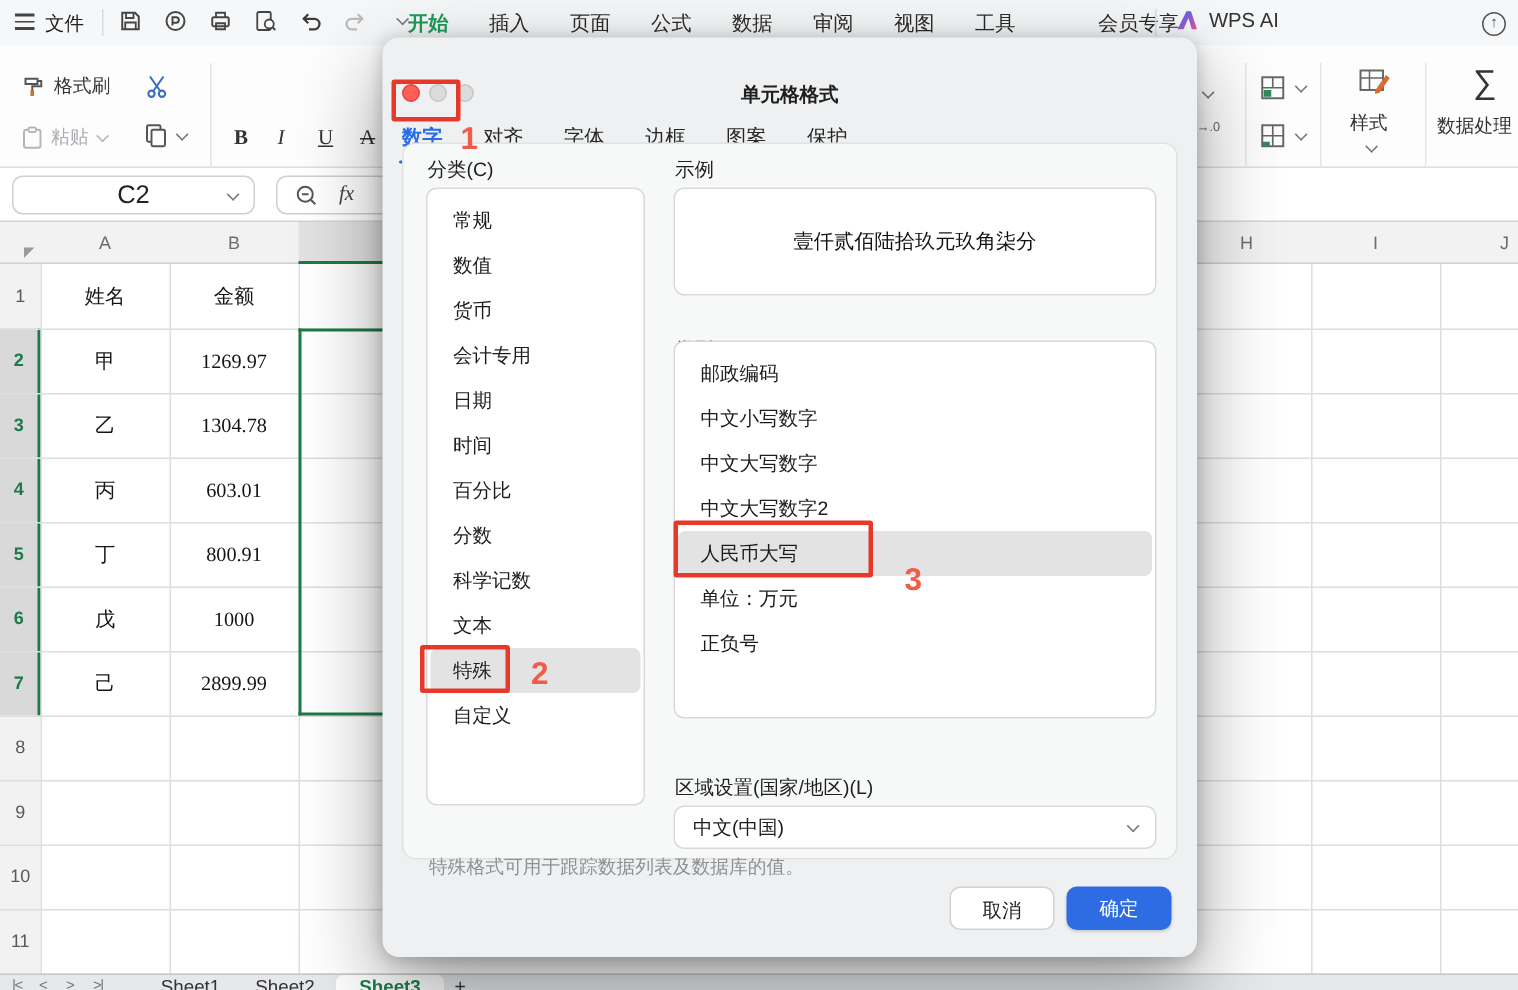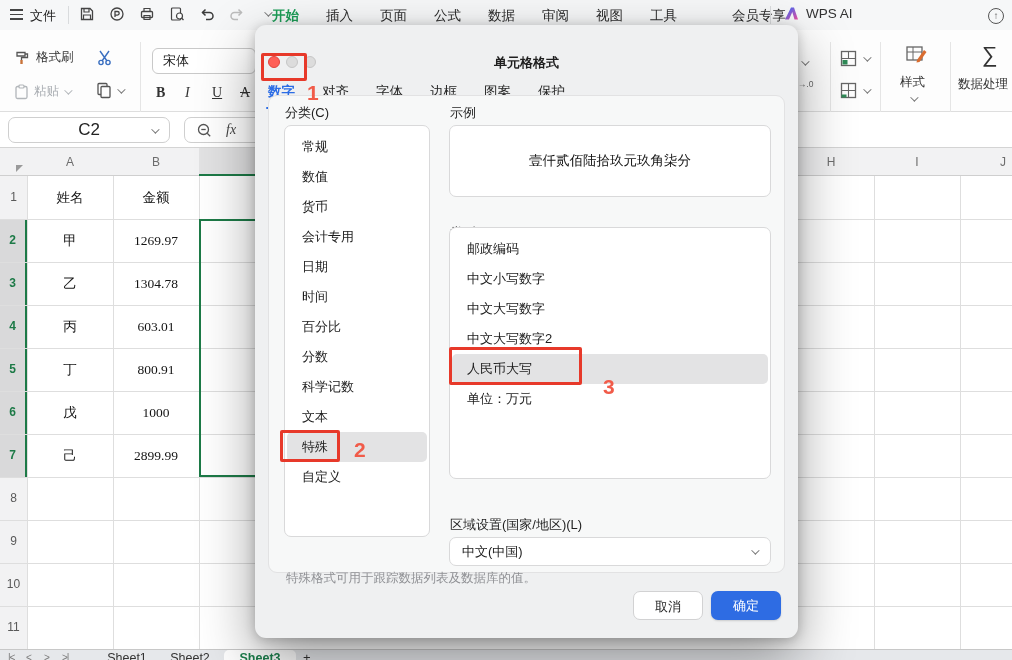--- a/index.html
+++ b/index.html
@@ -199,21 +199,20 @@
           <rect x="5" y="4.5" width="9" height="11" rx="1" fill="#fdfdfd" stroke="#555" stroke-width="1.3"></rect>
         </svg>
       <span class="chev"></span>
     </div>
     <div class="abs expand-arrow" style="left:124px;top:96px;">
       <svg width="9" height="9" viewBox="0 0 9 9">
           <path d="M1 1l6 6M7 3.2V7H3.2" stroke="#8a8a8a" stroke-width="1.2" fill="none"></path>
         </svg>
     </div>
     <div class="vdiv" style="left:140px;top:12px;height:88px;background:#e5e5e5;"></div>
-    <div class="fontbox">宋体</div>
     <span class="abs fmt-glyph" style="left:156px;top:55px;font-weight:700;">B</span>
     <span class="abs fmt-glyph" style="left:185px;top:55px;font-style:italic;">I</span>
     <span class="abs fmt-glyph" style="left:212px;top:55px;text-decoration:underline;">U</span>
     <span class="abs fmt-glyph" style="left:240px;top:55px;text-decoration:line-through;">A</span>
 
     <span class="abs chev" style="left:801px;top:30px;"></span>
     <span class="abs" style="left:786px;top:50px;font-size:8.5px;color:#666;line-height:9px;white-space:pre;">.00→.0</span>
     <span class="abs expand-arrow" style="left:820px;top:96px;">
       <svg width="9" height="9" viewBox="0 0 9 9">
           <path d="M1 1l6 6M7 3.2V7H3.2" stroke="#8a8a8a" stroke-width="1.2" fill="none"></path>
@@ -376,20 +375,21 @@
       </div>
 
       <span class="plabel" style="left:181px;top:128px;">类型(T)</span>
       <div class="listbox" style="left:180px;top:131px;width:322px;height:252px;" id="type-list">
           <div class="lb-item"><span>邮政编码</span></div>
           <div class="lb-item"><span>中文小写数字</span></div>
           <div class="lb-item"><span>中文大写数字</span></div>
           <div class="lb-item"><span>中文大写数字2</span></div>
           <div class="lb-item sel"><span>人民币大写</span></div>
           <div class="lb-item"><span>单位：万元</span></div>
+          <div class="lb-item"><span>正负号</span></div>
         </div>
 
       <span class="plabel" style="left:181px;top:420px;">区域设置(国家/地区)(L)</span>
       <div class="regsel">
         <span>中文(中国)</span>
         <span class="chev"></span>
       </div>
 
       <span class="footnote">特殊格式可用于跟踪数据列表及数据库的值。</span>
     </div>

